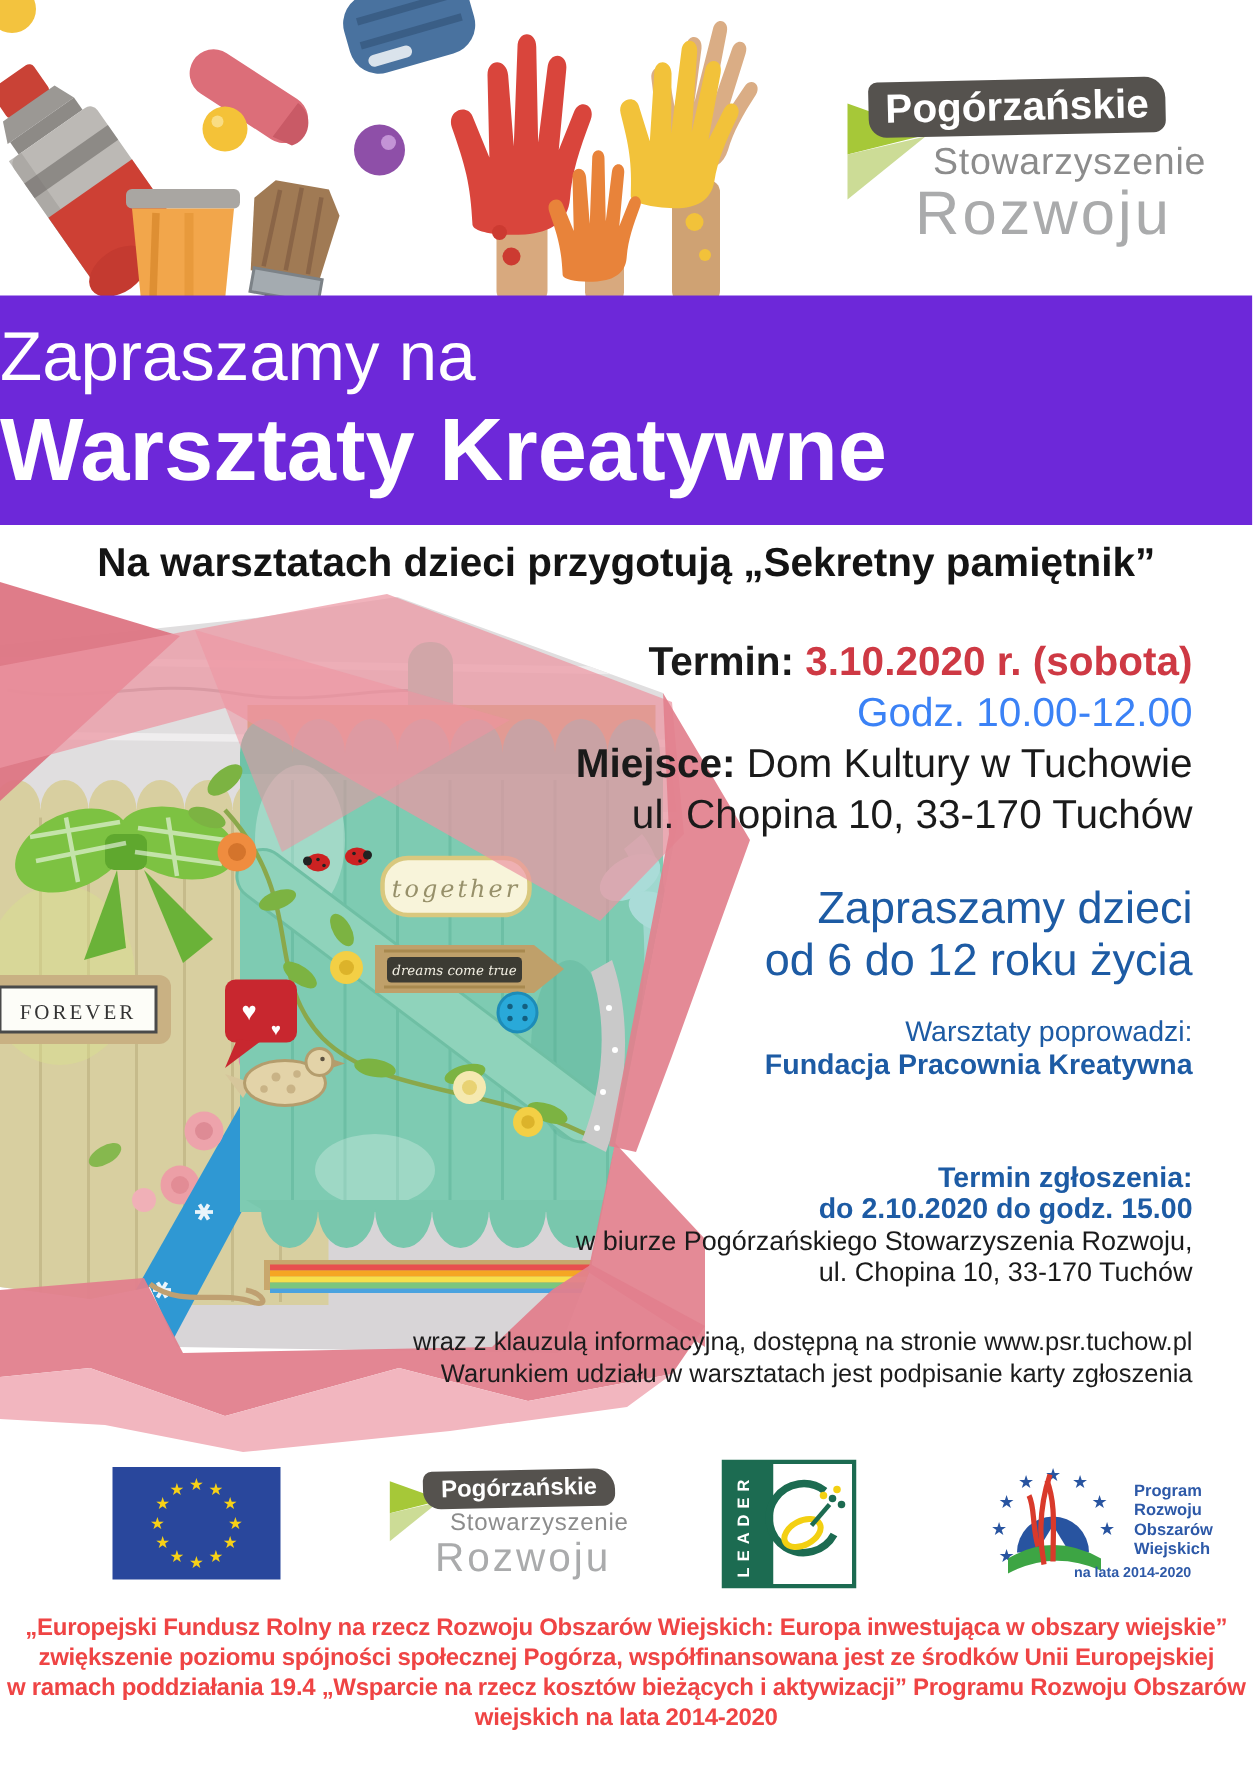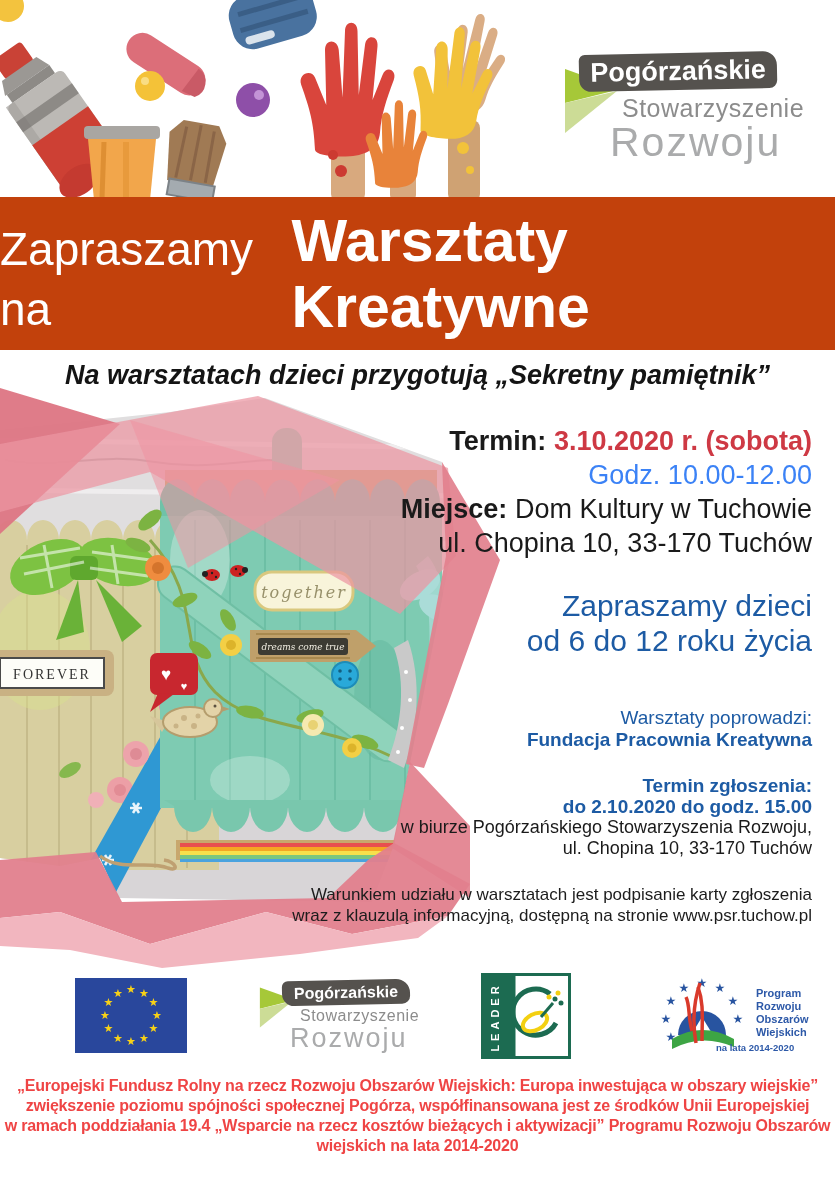--- a/index.html
+++ b/index.html
@@ -9,36 +9,36 @@
 
   
   .psr-logo{position:absolute;}
   .psr-box{position:absolute;background:#55524e;display:flex;align-items:center;justify-content:center;
            transform:rotate(-1.2deg);border-radius:6px 14px 8px 12px;}
   .psr-box span{color:#fff;font-weight:bold;}
   .psr-mid{position:absolute;color:#8c8c8c;letter-spacing:.5px;}
   .psr-bot{position:absolute;color:#aaabac;letter-spacing:2px;}
 
   
-  .banner{position:absolute;left:0;top:197px;width:835px;height:153px;background:#c2410c;
-          display:flex;flex-direction:row;align-items:center;}
+  .banner{position:absolute;left:0;top:197px;width:835px;height:153px;background:#6d28d9;
+          display:flex;flex-direction:column;}
   .banner-intro{color:#fff;font-size:46px;line-height:60px;margin-top:10px;font-weight:normal;}
   .banner-title{color:#fff;font-size:59px;line-height:66px;font-weight:bold;}
 
   .subtitle{position:absolute;left:0;top:360px;width:835px;text-align:center;
-            font-size:27px;font-weight:bold;color:#141414;font-style:italic;}
+            font-size:27px;font-weight:bold;color:#141414;}
 
   
-  .rcol{position:absolute;right:23px;text-align:right;}
+  .rcol{position:absolute;right:40px;text-align:right;}
   .details{top:424px;font-size:27px;line-height:34px;}
   .bold{font-weight:bold;}
   .red{color:#ce3944;}
   .red2{color:#3b82f6;}
   .audience{top:588px;font-size:30px;line-height:35px;color:#1d5ba4;margin-left:28px;}
-  .host{top:678px;font-size:19px;line-height:22px;color:#1d5ba4;margin-top:29px;}
+  .host{top:678px;font-size:19px;line-height:22px;color:#1d5ba4;}
   .registration{top:775px;font-size:18px;line-height:21px;}
   .reg-strong{color:#1d5ba4;font-weight:bold;font-size:19px;}
   .note{top:884px;font-size:17px;line-height:21px;color:#1c1c1c;}
 
   
   .eu-flag{position:absolute;left:75px;top:978px;width:112px;height:75px;background:#29479c;}
   .leader-logo{position:absolute;left:481px;top:973px;}
   .prow-logo{position:absolute;left:650px;top:971px;}
 
   
@@ -388,22 +388,22 @@
   </div>
 
   <div class="rcol registration">
     <div class="reg-strong">Termin zgłoszenia:</div>
     <div class="reg-strong">do 2.10.2020 do godz. 15.00</div>
     <div>w biurze Pogórzańskiego Stowarzyszenia Rozwoju,</div>
     <div>ul. Chopina 10, 33-170 Tuchów</div>
   </div>
 
   <div class="rcol note">
+    <div>wraz z klauzulą informacyjną, dostępną na stronie www.psr.tuchow.pl</div>
     <div>Warunkiem udziału w warsztatach jest podpisanie karty zgłoszenia</div>
-    <div>wraz z klauzulą informacyjną, dostępną na stronie www.psr.tuchow.pl</div>
   </div>
 
   <div class="eu-flag">
     <svg width="112" height="75" viewBox="0 0 112 75">
       <g fill="#f7d117" font-size="11" text-anchor="middle" font-family="DejaVu Sans, sans-serif">
         <text x="56" y="15">★</text>
           <text x="69" y="18.5">★</text>
           <text x="78.5" y="28">★</text>
         <text x="82" y="41">★</text>
           <text x="78.5" y="54">★</text>

